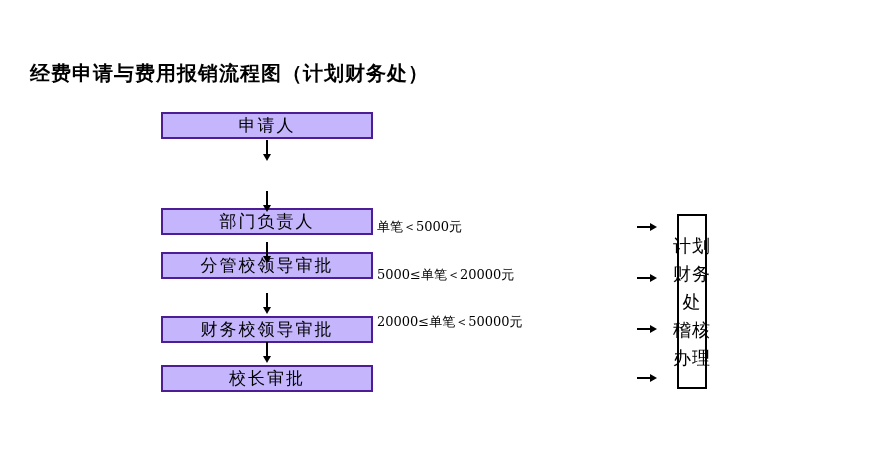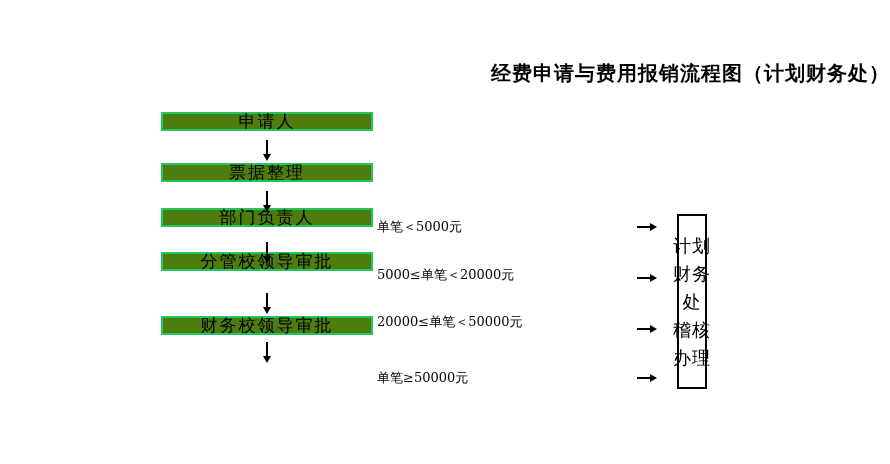--- a/index.html
+++ b/index.html
@@ -14,39 +14,39 @@
     background: #ffffff;
     font-family: "DejaVu Serif", "Liberation Serif", serif;
     color: #000000;
     overflow: hidden;
   }
   .title {
     position: absolute;
     left: 30px;
     right: 0;
     top: 60px;
-    text-align: right;
+    text-align: left;
     font-size: 20px;
     font-weight: bold;
     letter-spacing: 1px;
     white-space: nowrap;
   }
   .step-box {
     position: absolute;
     left: 161px;
     width: 212px;
-    height: 19px;
-    border: 2px solid #22c55e;
+    height: 27px;
+    border: 2px solid #4c1d95;
     box-sizing: border-box;
     display: flex;
     align-items: center;
     justify-content: center;
     font-size: 17px;
     letter-spacing: 2px;
-    background: #4d7c0f;
+    background: #c4b5fd;
   }
   .box-1 { top: 112px; }
   .box-2 { top: 163px; }
   .box-3 { top: 208px; }
   .box-4 { top: 252px; }
   .box-5 { top: 316px; }
   .box-6 { top: 365px; }
 
   .v-arrow {
     position: absolute;
@@ -135,31 +135,31 @@
 </head>
 <body>
 
 <div class="canvas">
 
   <div class="title">经费申请与费用报销流程图（计划财务处）</div>
 
   <div class="step-box box-1">
     <span>申请人</span>
   </div>
-  <div class="step-box box-2">
-    <span>票据整理</span>
-  </div>
   <div class="step-box box-3">
     <span>部门负责人</span>
   </div>
   <div class="step-box box-4">
     <span>分管校领导审批</span>
   </div>
   <div class="step-box box-5">
     <span>财务校领导审批</span>
+  </div>
+  <div class="step-box box-6">
+    <span>校长审批</span>
   </div>
 
   <div class="v-arrow va-1">
       <div class="shaft"></div>
       <div class="head"></div>
     </div>
   <div class="v-arrow va-2">
       <div class="shaft"></div>
       <div class="head"></div>
     </div>
@@ -172,21 +172,20 @@
       <div class="head"></div>
     </div>
   <div class="v-arrow va-5">
       <div class="shaft"></div>
       <div class="head"></div>
     </div>
 
   <div class="condition cond-1">单笔＜5000元</div>
   <div class="condition cond-2">5000≤单笔＜20000元</div>
   <div class="condition cond-3">20000≤单笔＜50000元</div>
-  <div class="condition cond-4">单笔≥50000元</div>
 
   <div class="h-arrow ha-1">
       <div class="shaft"></div>
       <div class="head"></div>
     </div>
   <div class="h-arrow ha-2">
       <div class="shaft"></div>
       <div class="head"></div>
     </div>
   <div class="h-arrow ha-3">

